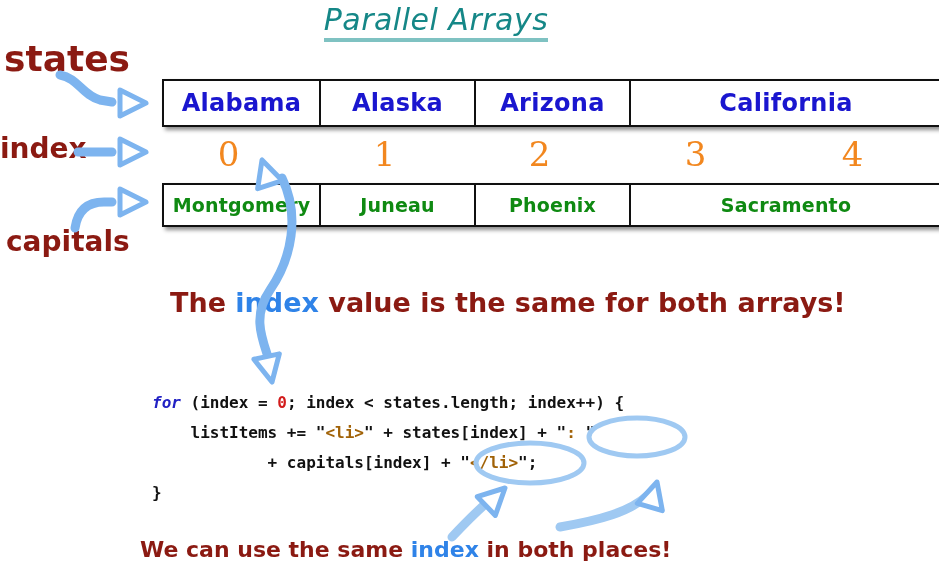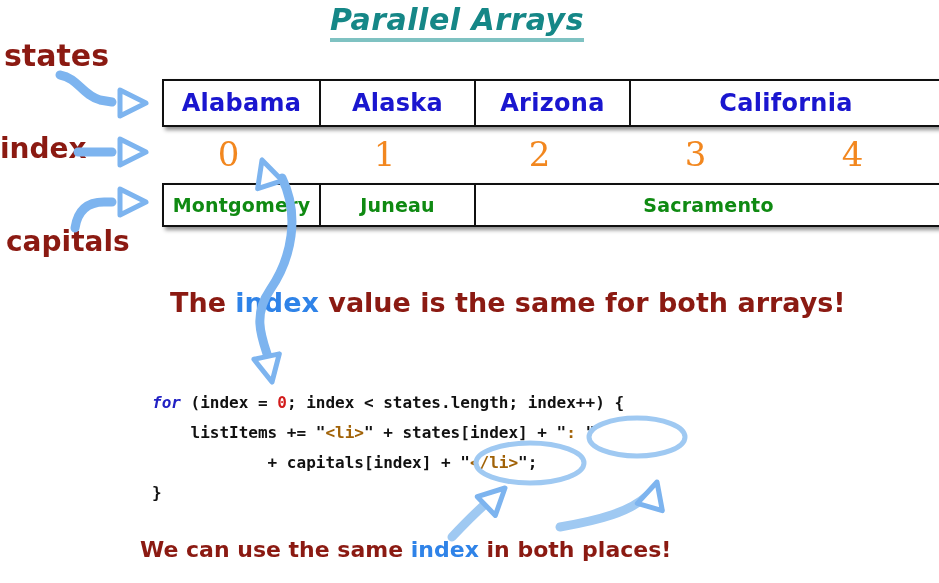--- a/index.html
+++ b/index.html
@@ -18,41 +18,40 @@
   }
 
   
   #title {
     position: absolute;
     left: 0;
     top: 2px;
     width: 872px;
     text-align: center;
     font-family: "DejaVu Sans", sans-serif;
-    font-weight: bold;
+    font-weight: normal;
     font-style: italic;
     font-size: 30px;
     letter-spacing: 0.5px;
     color: #158787;
-    margin-left: 21px;
   }
   #title .u {
     border-bottom: 4px solid #7fc2c2;
     padding-bottom: 1px;
   }
 
   
   .hand {
     font-family: "DejaVu Sans", sans-serif;
     font-weight: bold;
     color: #8b1a12;
     white-space: nowrap;
   }
 
-  #label-states  { position: absolute; left: 4px;  top: 38px;  font-size: 30px; }
+  #label-states  { position: absolute; left: 4px;  top: 38px;  font-size: 36px; }
   #label-index   { position: absolute; left: 0px;  top: 132px; font-size: 28px; }
   #label-capitals{ position: absolute; left: 6px;  top: 225px; font-size: 28px; text-align: right; }
 
   
   .array-wrap {
     position: absolute;
     box-shadow: 3px 3px 4px rgba(0,0,0,0.45);
     border: 2px solid #101010;
     background: #ffffff;
     box-sizing: border-box;
@@ -182,20 +181,21 @@
     <div class="idx c1">1</div>
     <div class="idx c2">2</div>
     <div class="idx c3">3</div>
     <div class="idx c4">4</div>
   </div>
 
   <div id="capitals-array" class="array-wrap">
     <div class="array-row">
       <div class="cell c0">Montgomery</div>
       <div class="cell c1">Juneau</div>
+      <div class="cell c2">Phoenix</div>
       <div class="cell c4">Sacramento</div>
     </div>
   </div>
 
   <div id="caption-top" class="caption"><span>The </span><span class="blue">index</span><span> value is the same for both arrays!</span></div>
 
   <div id="code"><div><span class="kw">for</span><span> (index = </span><span class="num">0</span><span>; index &lt; states.length; index++) {</span></div><div><span>    listItems += "</span><span class="tag">&lt;li&gt;</span><span>" + states[index] + "</span><span class="tag">: </span><span>"</span></div><div><span>            + capitals[index] + "</span><span class="tag">&lt;/li&gt;</span><span>";</span></div><div><span>}</span></div></div>
 
   <div id="caption-bottom" class="caption"><span>We can use the same </span><span class="blue">index</span><span> in both places!</span></div>
 

